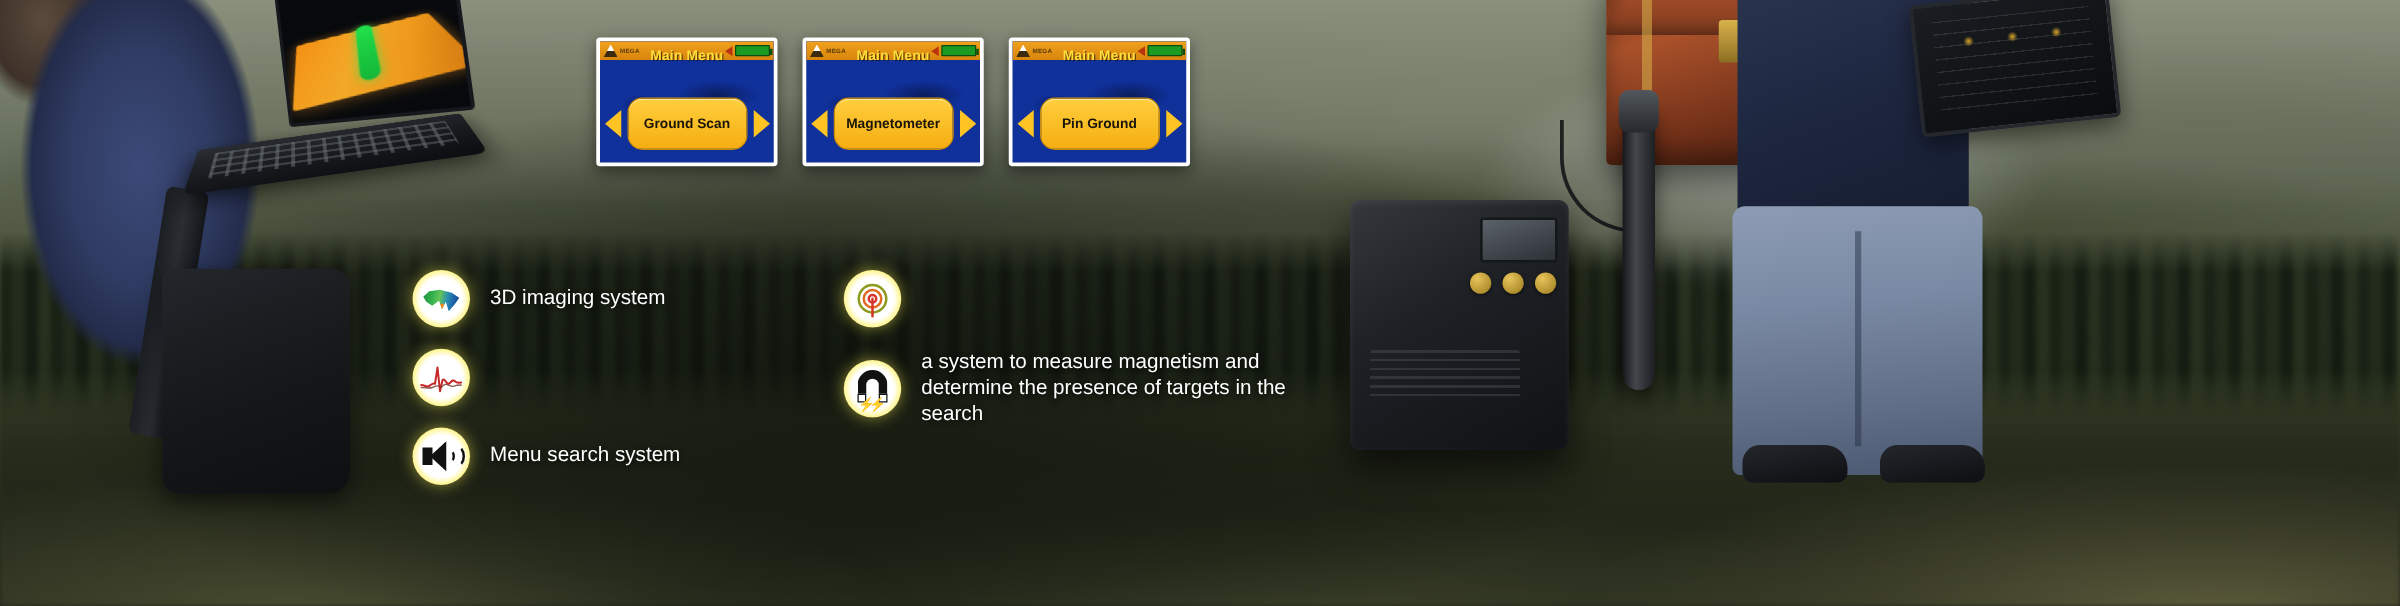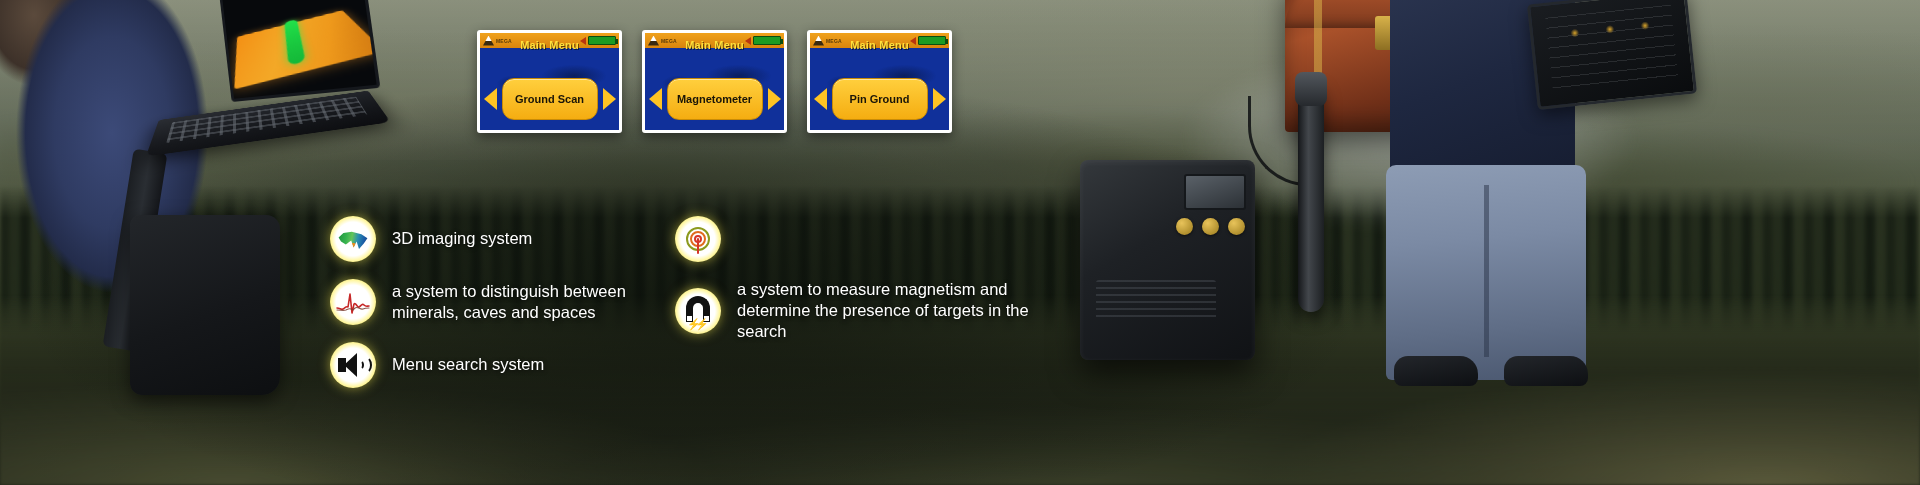--- a/index.html
+++ b/index.html
@@ -507,21 +507,20 @@
         <span class="feat-text">3D imaging system</span>
       </div>
 
       <div class="feat">
         <span class="feat-icon">
           <svg class="ic-wave" viewBox="0 0 34 26">
             <path d="M1 19 C4 19,5 21,7 20 C9 19,10 17,12 18 L14 5 L16 24 L18 15 C20 13,21 19,23 18 C25 17,26 14,28 16 C30 18,31 17,33 17" fill="none" stroke="#c62828" stroke-width="1.6" stroke-linecap="round" stroke-linejoin="round"></path>
             <path d="M1 21 C5 21,7 22,10 21 C12 20,13 19,15 20 L17 21 L19 19 C22 17,24 21,27 20 C29 19,31 19,33 19" fill="none" stroke="#7a3b2e" stroke-width="1.1" stroke-linecap="round" opacity=".85"></path>
           </svg>
         </span>
-        <span class="feat-text">a system to distinguish between minerals, caves and spaces</span>
       </div>
 
       <div class="feat">
         <span class="feat-icon">
           <span class="ic-spk">
             <span class="cone"></span>
               <span class="horn"></span>
             <span class="arc a1"></span>
               <span class="arc a2"></span>
               <span class="arc a3"></span>

